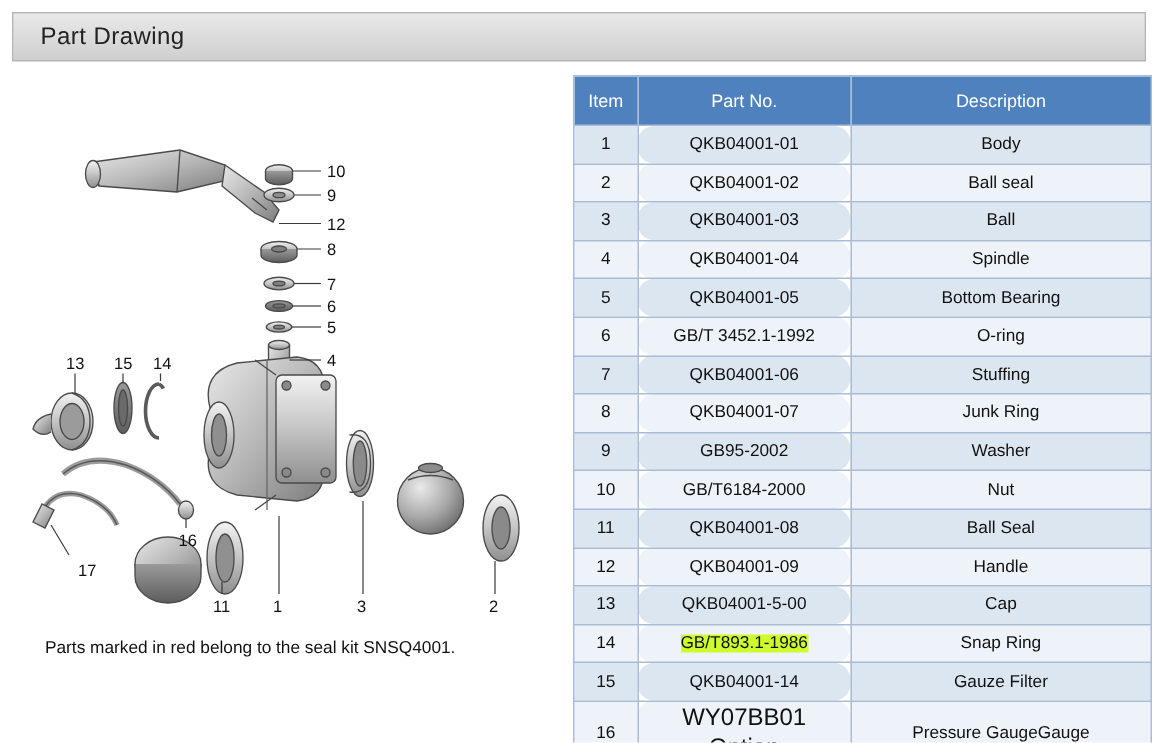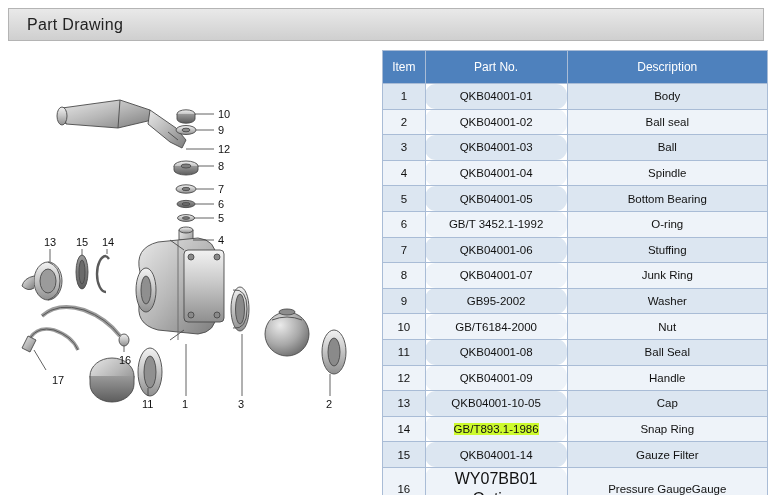--- a/index.html
+++ b/index.html
@@ -247,20 +247,21 @@
       <text x="52" y="340">17</text>
       <text x="182" y="364">1</text>
       <text x="142" y="364">11</text>
       <text x="238" y="364">3</text>
       <text x="326" y="364">2</text>
     </g>
   </svg>
 </div>
 
 <div id="notes">
+  <div>Parts marked in red  belong to the seal kit SNSQ4001.</div>
 </div>
 
 <table id="parts-table">
   <thead>
     <tr>
       <th>Item</th>
       <th>Part No.</th>
       <th>Description</th>
     </tr>
   </thead>
@@ -320,21 +321,21 @@
         <td class="col-part c-red">QKB04001-08</td>
         <td class="col-desc c-red">Ball Seal</td>
       </tr>
       <tr class="alt">
         <td class="col-item c-blue">12</td>
         <td class="col-part c-blue">QKB04001-09</td>
         <td class="col-desc c-blue">Handle</td>
       </tr>
       <tr>
         <td class="col-item c-black">13</td>
-        <td class="col-part c-black">QKB04001-10-05</td>
+        <td class="col-part c-black">QKB04001-5-00</td>
         <td class="col-desc c-black">Cap</td>
       </tr>
       <tr class="alt">
         <td class="col-item c-black">14</td>
         <td class="col-part c-black"><span class="hl">GB/T893.1-1986</span></td>
         <td class="col-desc c-black">Snap Ring</td>
       </tr>
       <tr>
         <td class="col-item c-black">15</td>
         <td class="col-part c-black">QKB04001-14</td>

